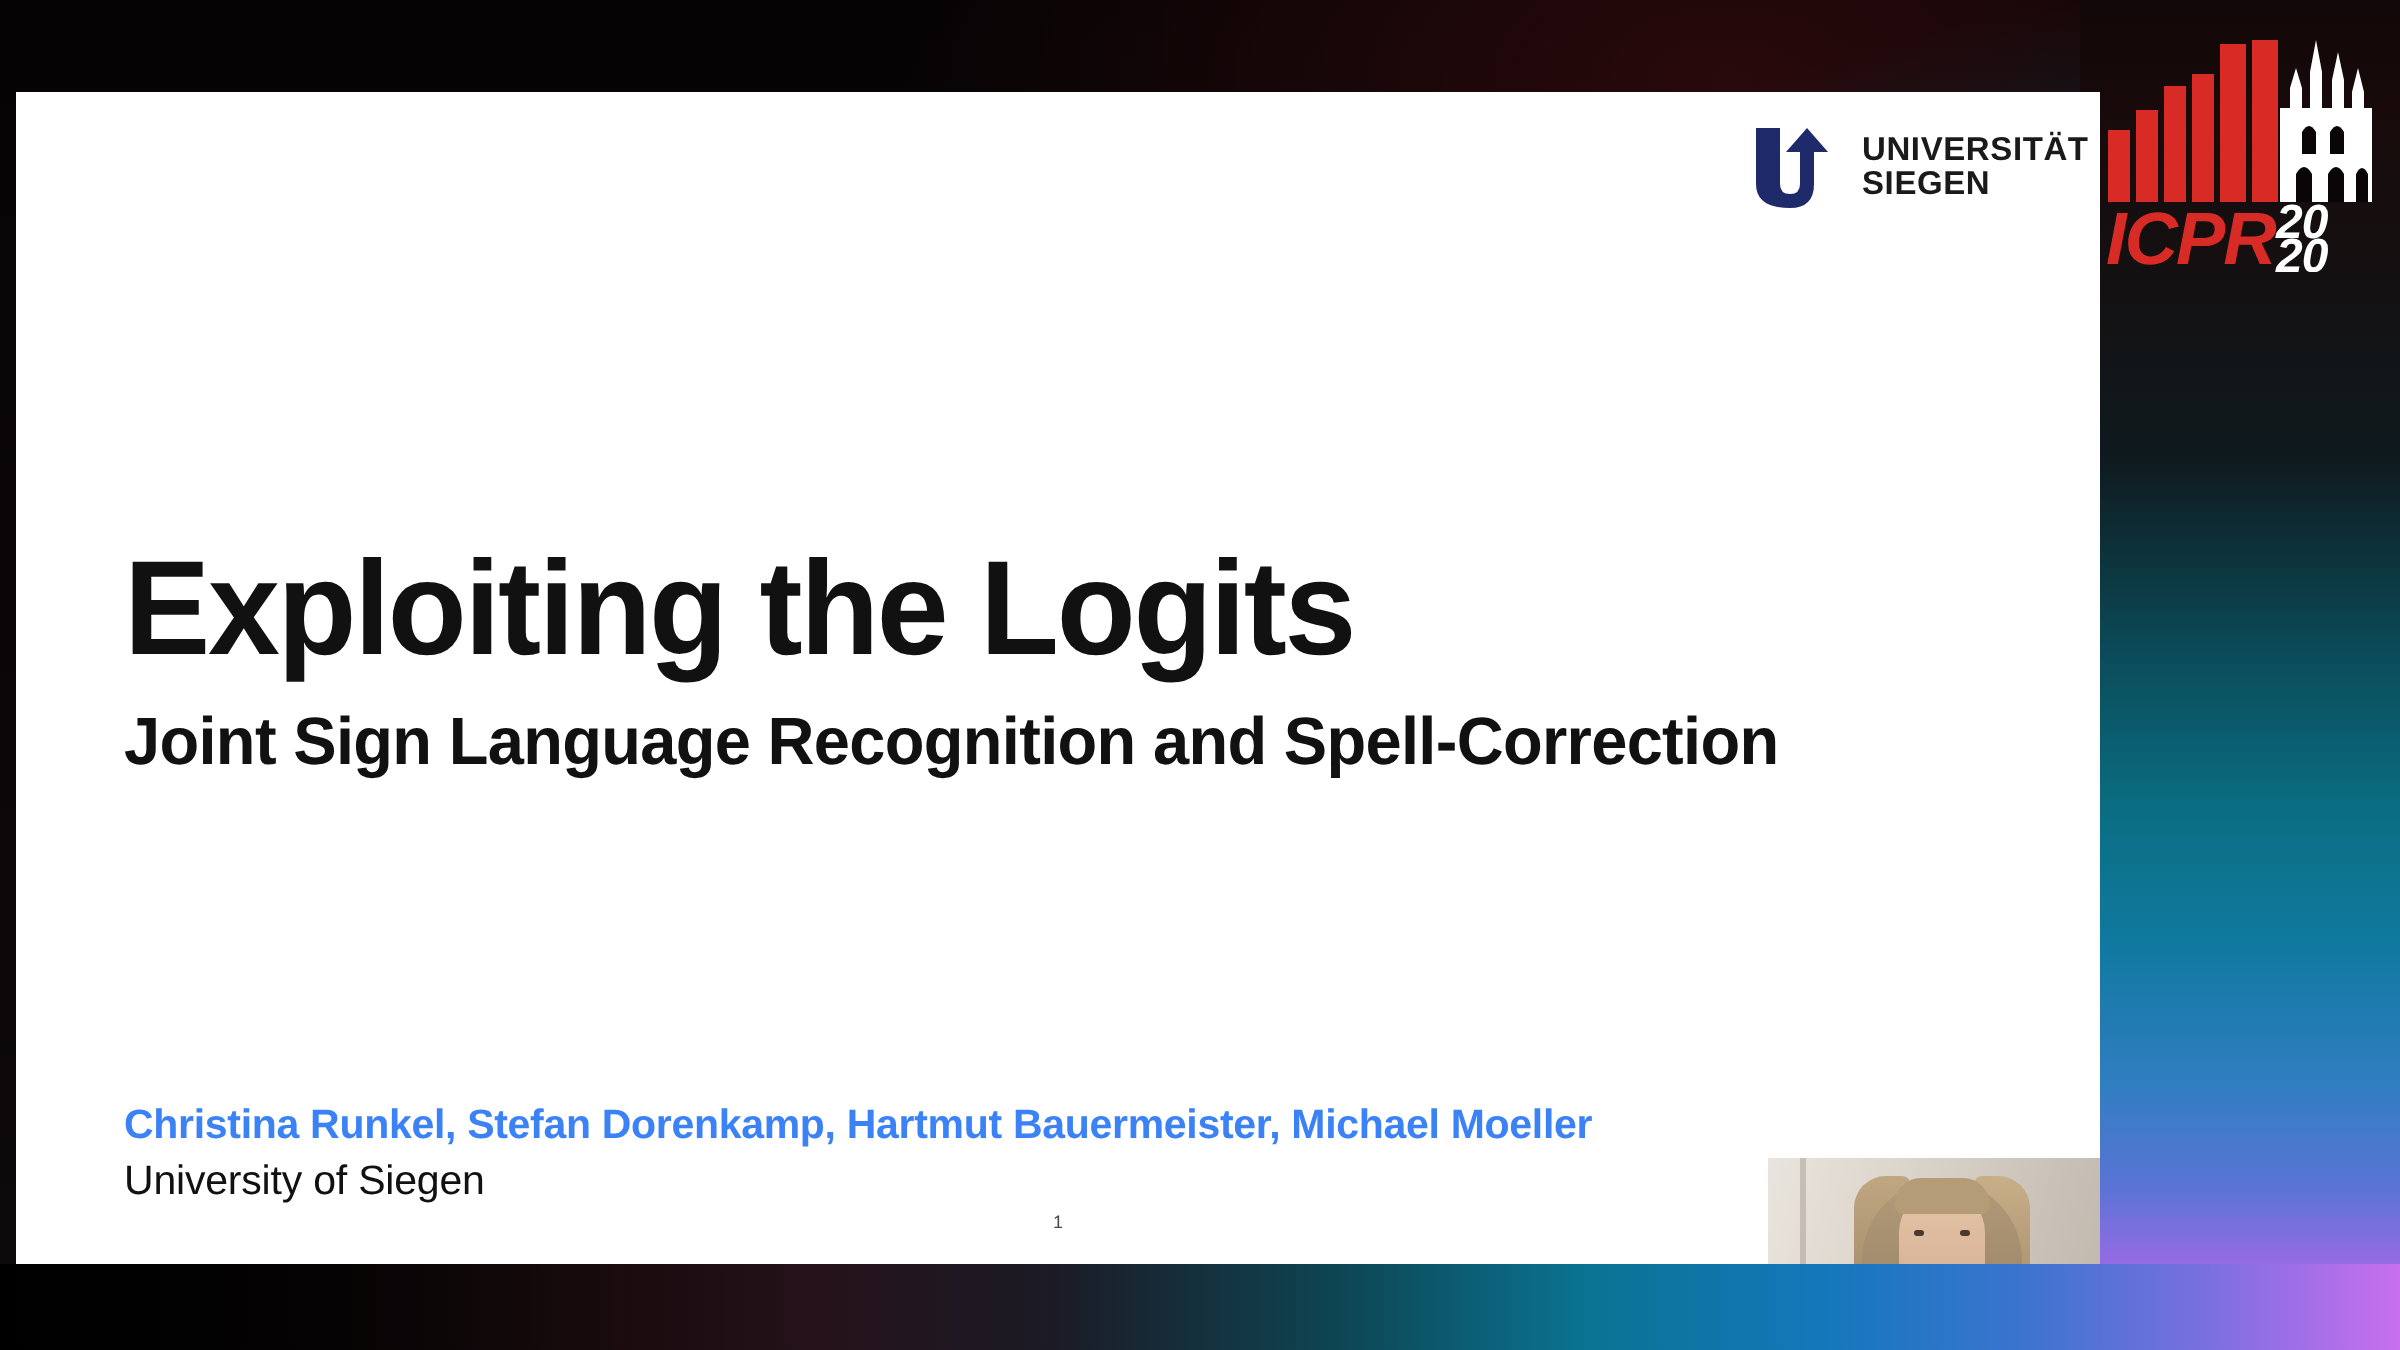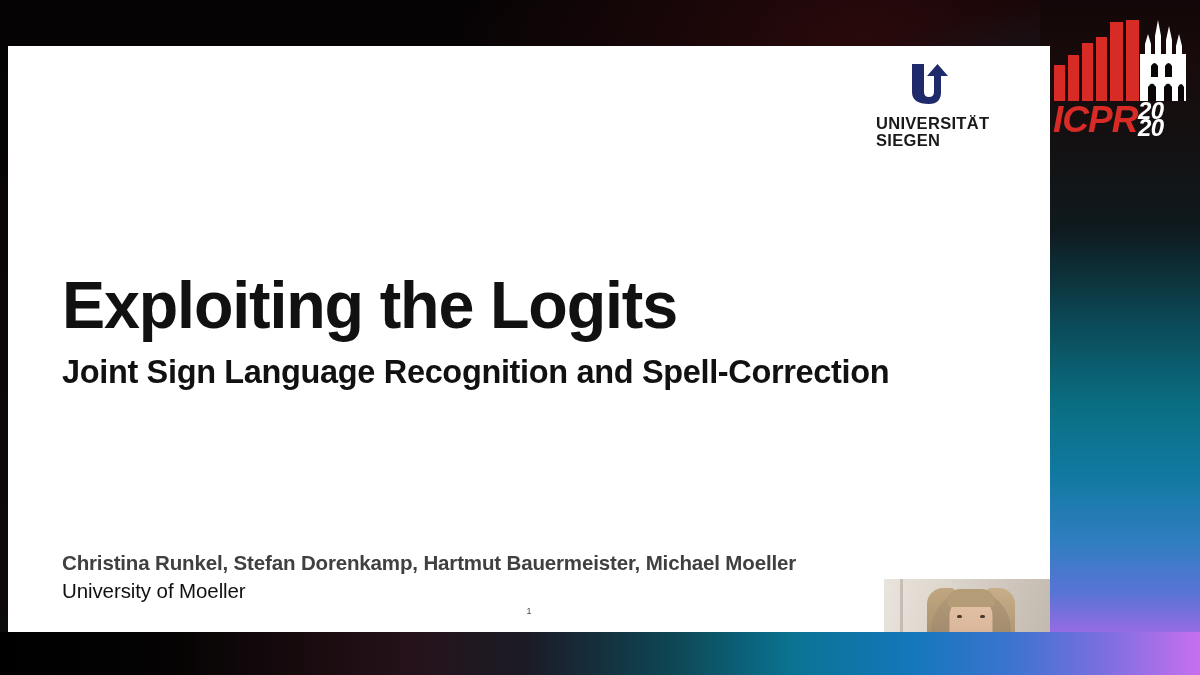--- a/index.html
+++ b/index.html
@@ -81,21 +81,20 @@
   }
 
   
   .uni-logo {
     position: absolute;
     left: 868px;
     top: 16px;
     display: flex;
     align-items: center;
     gap: 9px;
-    flex-direction: column;
   }
   .uni-mark { width: 46px; height: 44px; display: block; }
   .uni-wordmark {
     display: flex;
     flex-direction: column;
     line-height: 1.02;
   }
   .uni-wordmark span {
     font-family: "Liberation Sans", sans-serif;
     font-weight: 700;
@@ -140,21 +139,21 @@
   .authors-block {
     position: absolute;
     left: 54px;
     top: 505px;
   }
   .authors {
     font-family: "Liberation Sans", sans-serif;
     font-weight: 700;
     font-size: 20.5px;
     letter-spacing: -0.15px;
-    color: #404040;
+    color: #3b82f6;
     margin: 0;
     white-space: nowrap;
   }
   .affiliation {
     font-family: "Liberation Sans", sans-serif;
     font-weight: 400;
     font-size: 20.5px;
     letter-spacing: -0.1px;
     color: #111111;
     margin: 4px 0 0 0;
@@ -284,21 +283,21 @@
       </span>
     </div>
 
     <div class="title-block">
       <h1 class="slide-title">Exploiting the Logits</h1>
       <h2 class="slide-subtitle">Joint Sign Language Recognition and Spell-Correction</h2>
     </div>
 
     <div class="authors-block">
       <p class="authors">Christina Runkel, Stefan Dorenkamp, Hartmut Bauermeister, Michael Moeller</p>
-      <p class="affiliation">University of Moeller</p>
+      <p class="affiliation">University of Siegen</p>
     </div>
 
     <div class="page-number">1</div>
 
     <div id="webcam">
       <div class="cam-wall"></div>
       <div class="cam-wall-edge"></div>
       <div class="cam-hair-left"></div>
       <div class="cam-hair-right"></div>
       <div class="cam-hair-back"></div>

